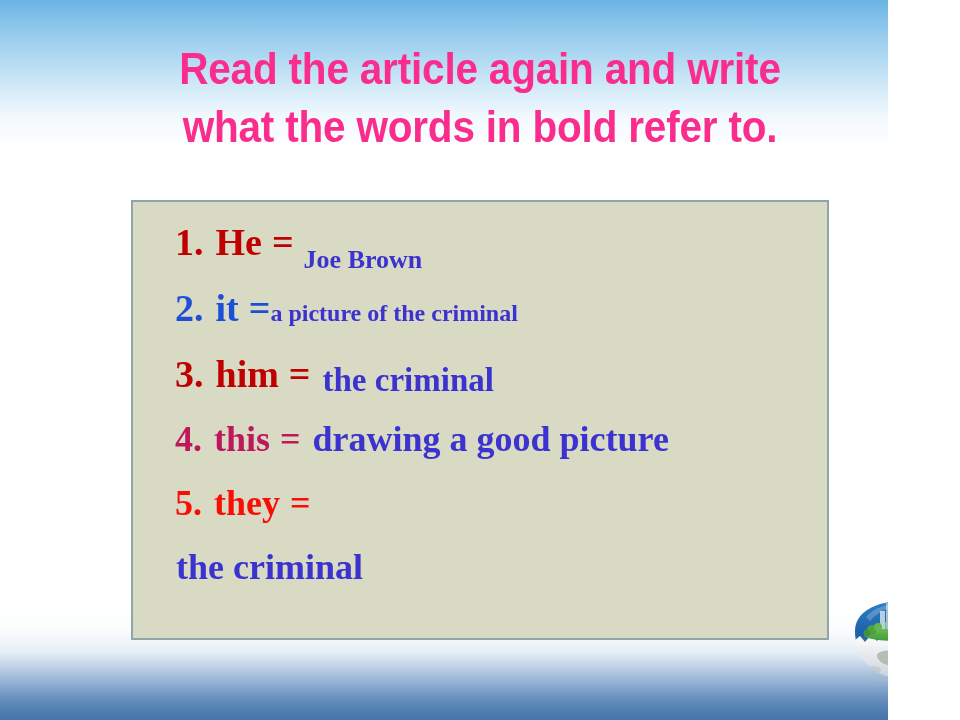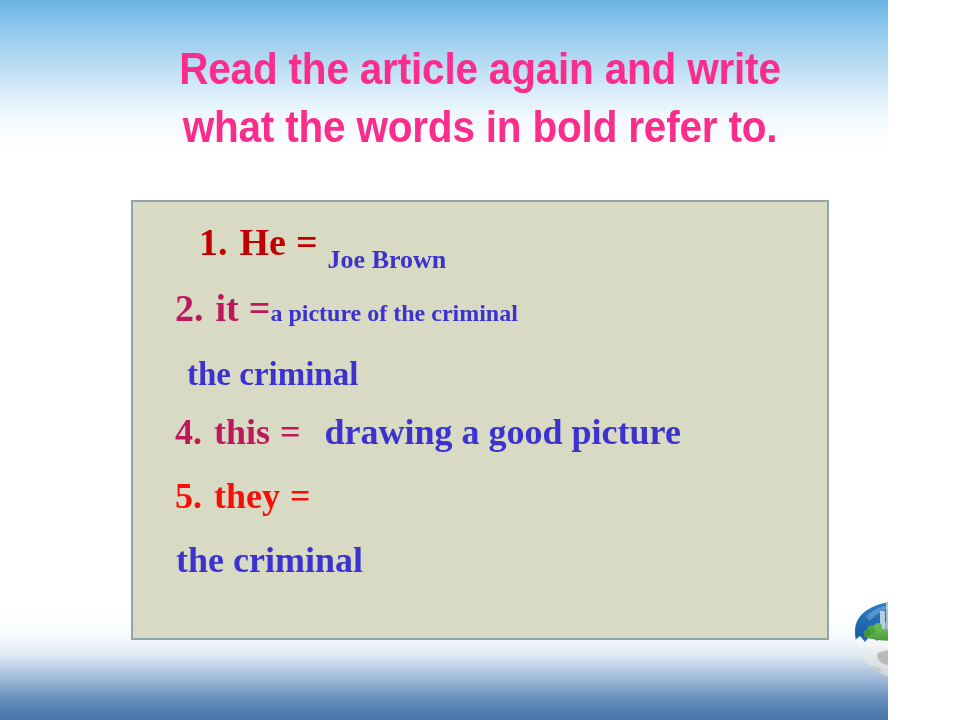--- a/index.html
+++ b/index.html
@@ -100,35 +100,35 @@
     font-weight: bold;
   }
 
   .ans {
     font-family: "Liberation Serif", serif;
     font-weight: bold;
     color: #3b32d0;
   }
 
   
-  .row-1 { margin-left: 66px; margin-top: 4px; }
+  .row-1 { margin-left: 42px; margin-top: 4px; }
   .row-1 .lead { font-size: 38px; color: #c00000; }
   .row-1 .ans  { font-size: 26px; position: relative; top: 13px; margin-left: 10px; text-align: right; }
 
   .row-2 { margin-left: 42px; margin-top: 22px; }
-  .row-2 .lead { font-size: 38px; color: #be185d; }
+  .row-2 .lead { font-size: 38px; color: #1d4ed8; }
   .row-2 .ans  { font-size: 24px; }
 
   .row-3 { margin-left: 42px; margin-top: 22px; }
   .row-3 .lead { font-size: 38px; color: #c00000; }
   .row-3 .ans  { font-size: 33px; position: relative; top: 4px; margin-left: 12px; }
 
   .row-4 { margin-left: 42px; margin-top: 22px; }
   .row-4 .lead { font-size: 36px; color: #be185d; }
-  .row-4 .ans  { font-size: 36px; margin-left: 24px; text-align: center; }
+  .row-4 .ans  { font-size: 36px; margin-left: 12px; text-align: center; }
 
   .row-5 { margin-left: 42px; margin-top: 22px; }
   .row-5 .lead { font-size: 36px; color: #fa0d06; text-align: center; }
   .row-5 .ans  { font-size: 36px; margin-left: 11px; }
 
   .row-6 { margin-left: 34px; margin-top: 22px; }
   .row-6 .lead { font-size: 36px; color: #fa0d06; }
   .row-6 .ans  { font-size: 36px; margin-left: 9px; }
 
   .lead .num   { margin-right: 12px; }
@@ -167,20 +167,23 @@
     </div>
 
     <div class="row row-2">
       <span class="lead">
         <span class="num">2.</span><span class="pron">it</span><span class="eq">=</span>
       </span>
       <span class="ans">a picture of the criminal</span>
     </div>
 
     <div class="row row-3">
+      <span class="lead">
+        <span class="num">3.</span><span class="pron">him</span><span class="eq">=</span>
+      </span>
       <span class="ans">the criminal</span>
     </div>
 
     <div class="row row-4">
       <span class="lead">
         <span class="num">4.</span><span class="pron">this</span><span class="eq">=</span>
       </span>
       <span class="ans">drawing a good picture</span>
     </div>
 

